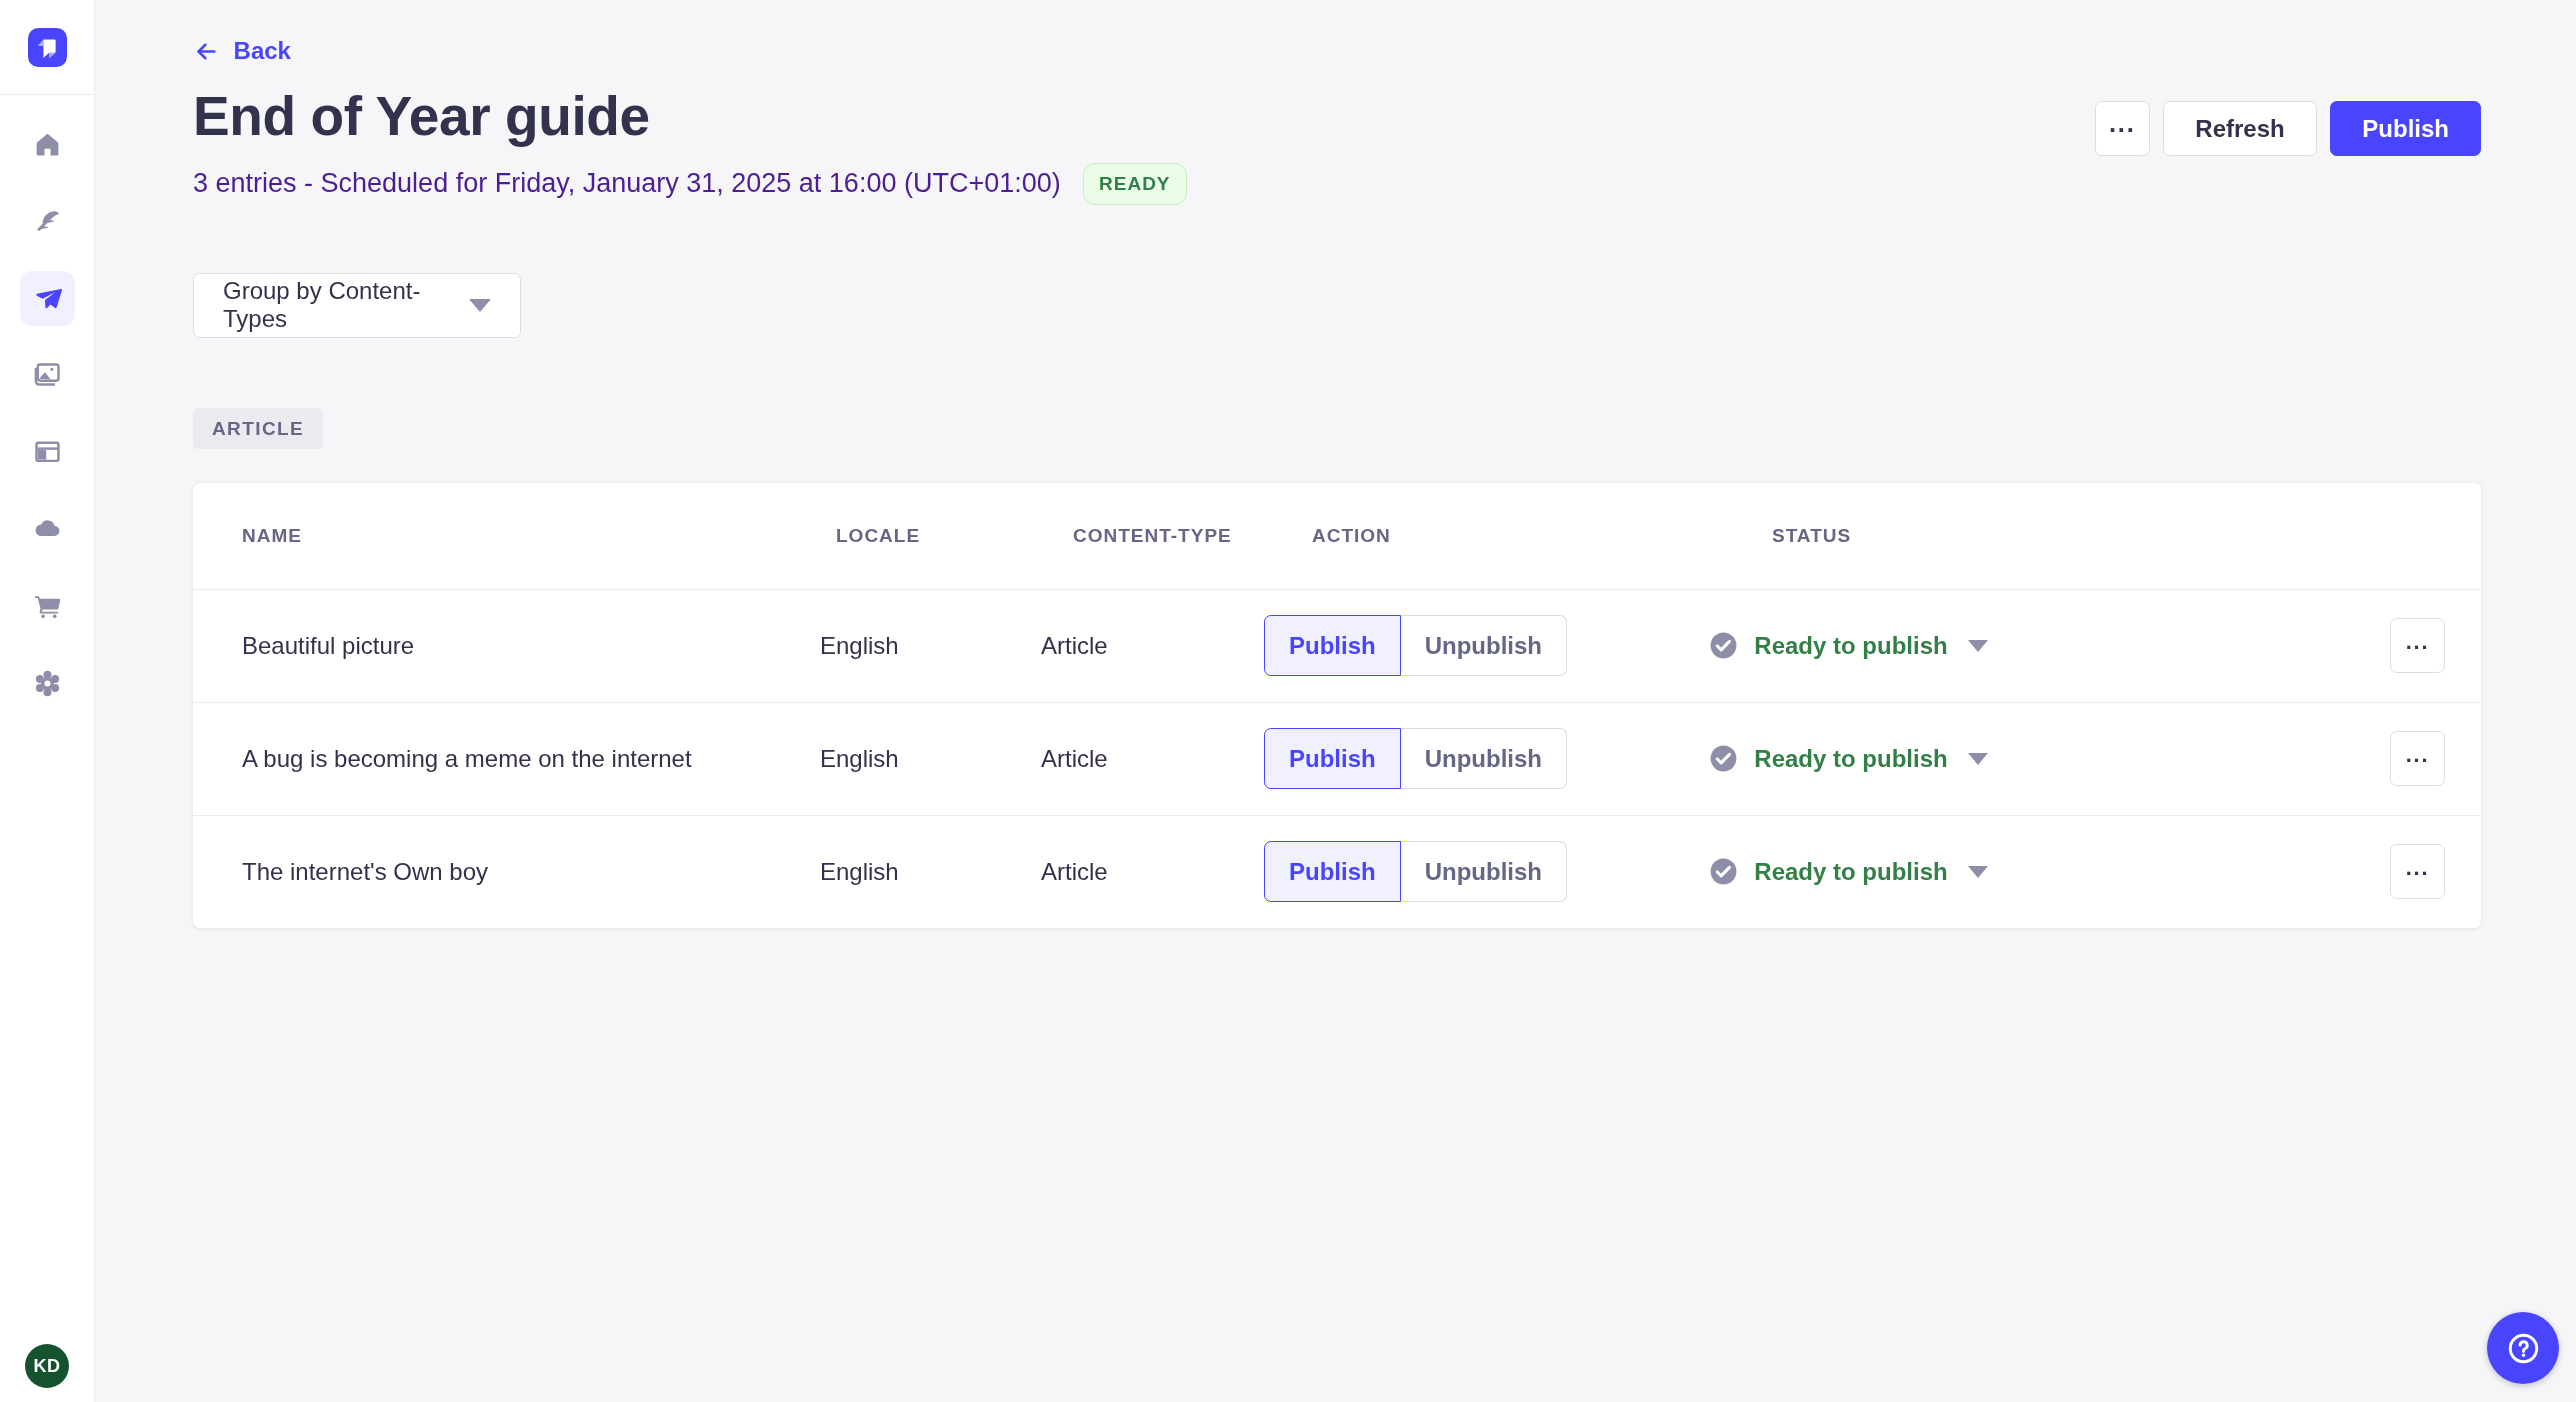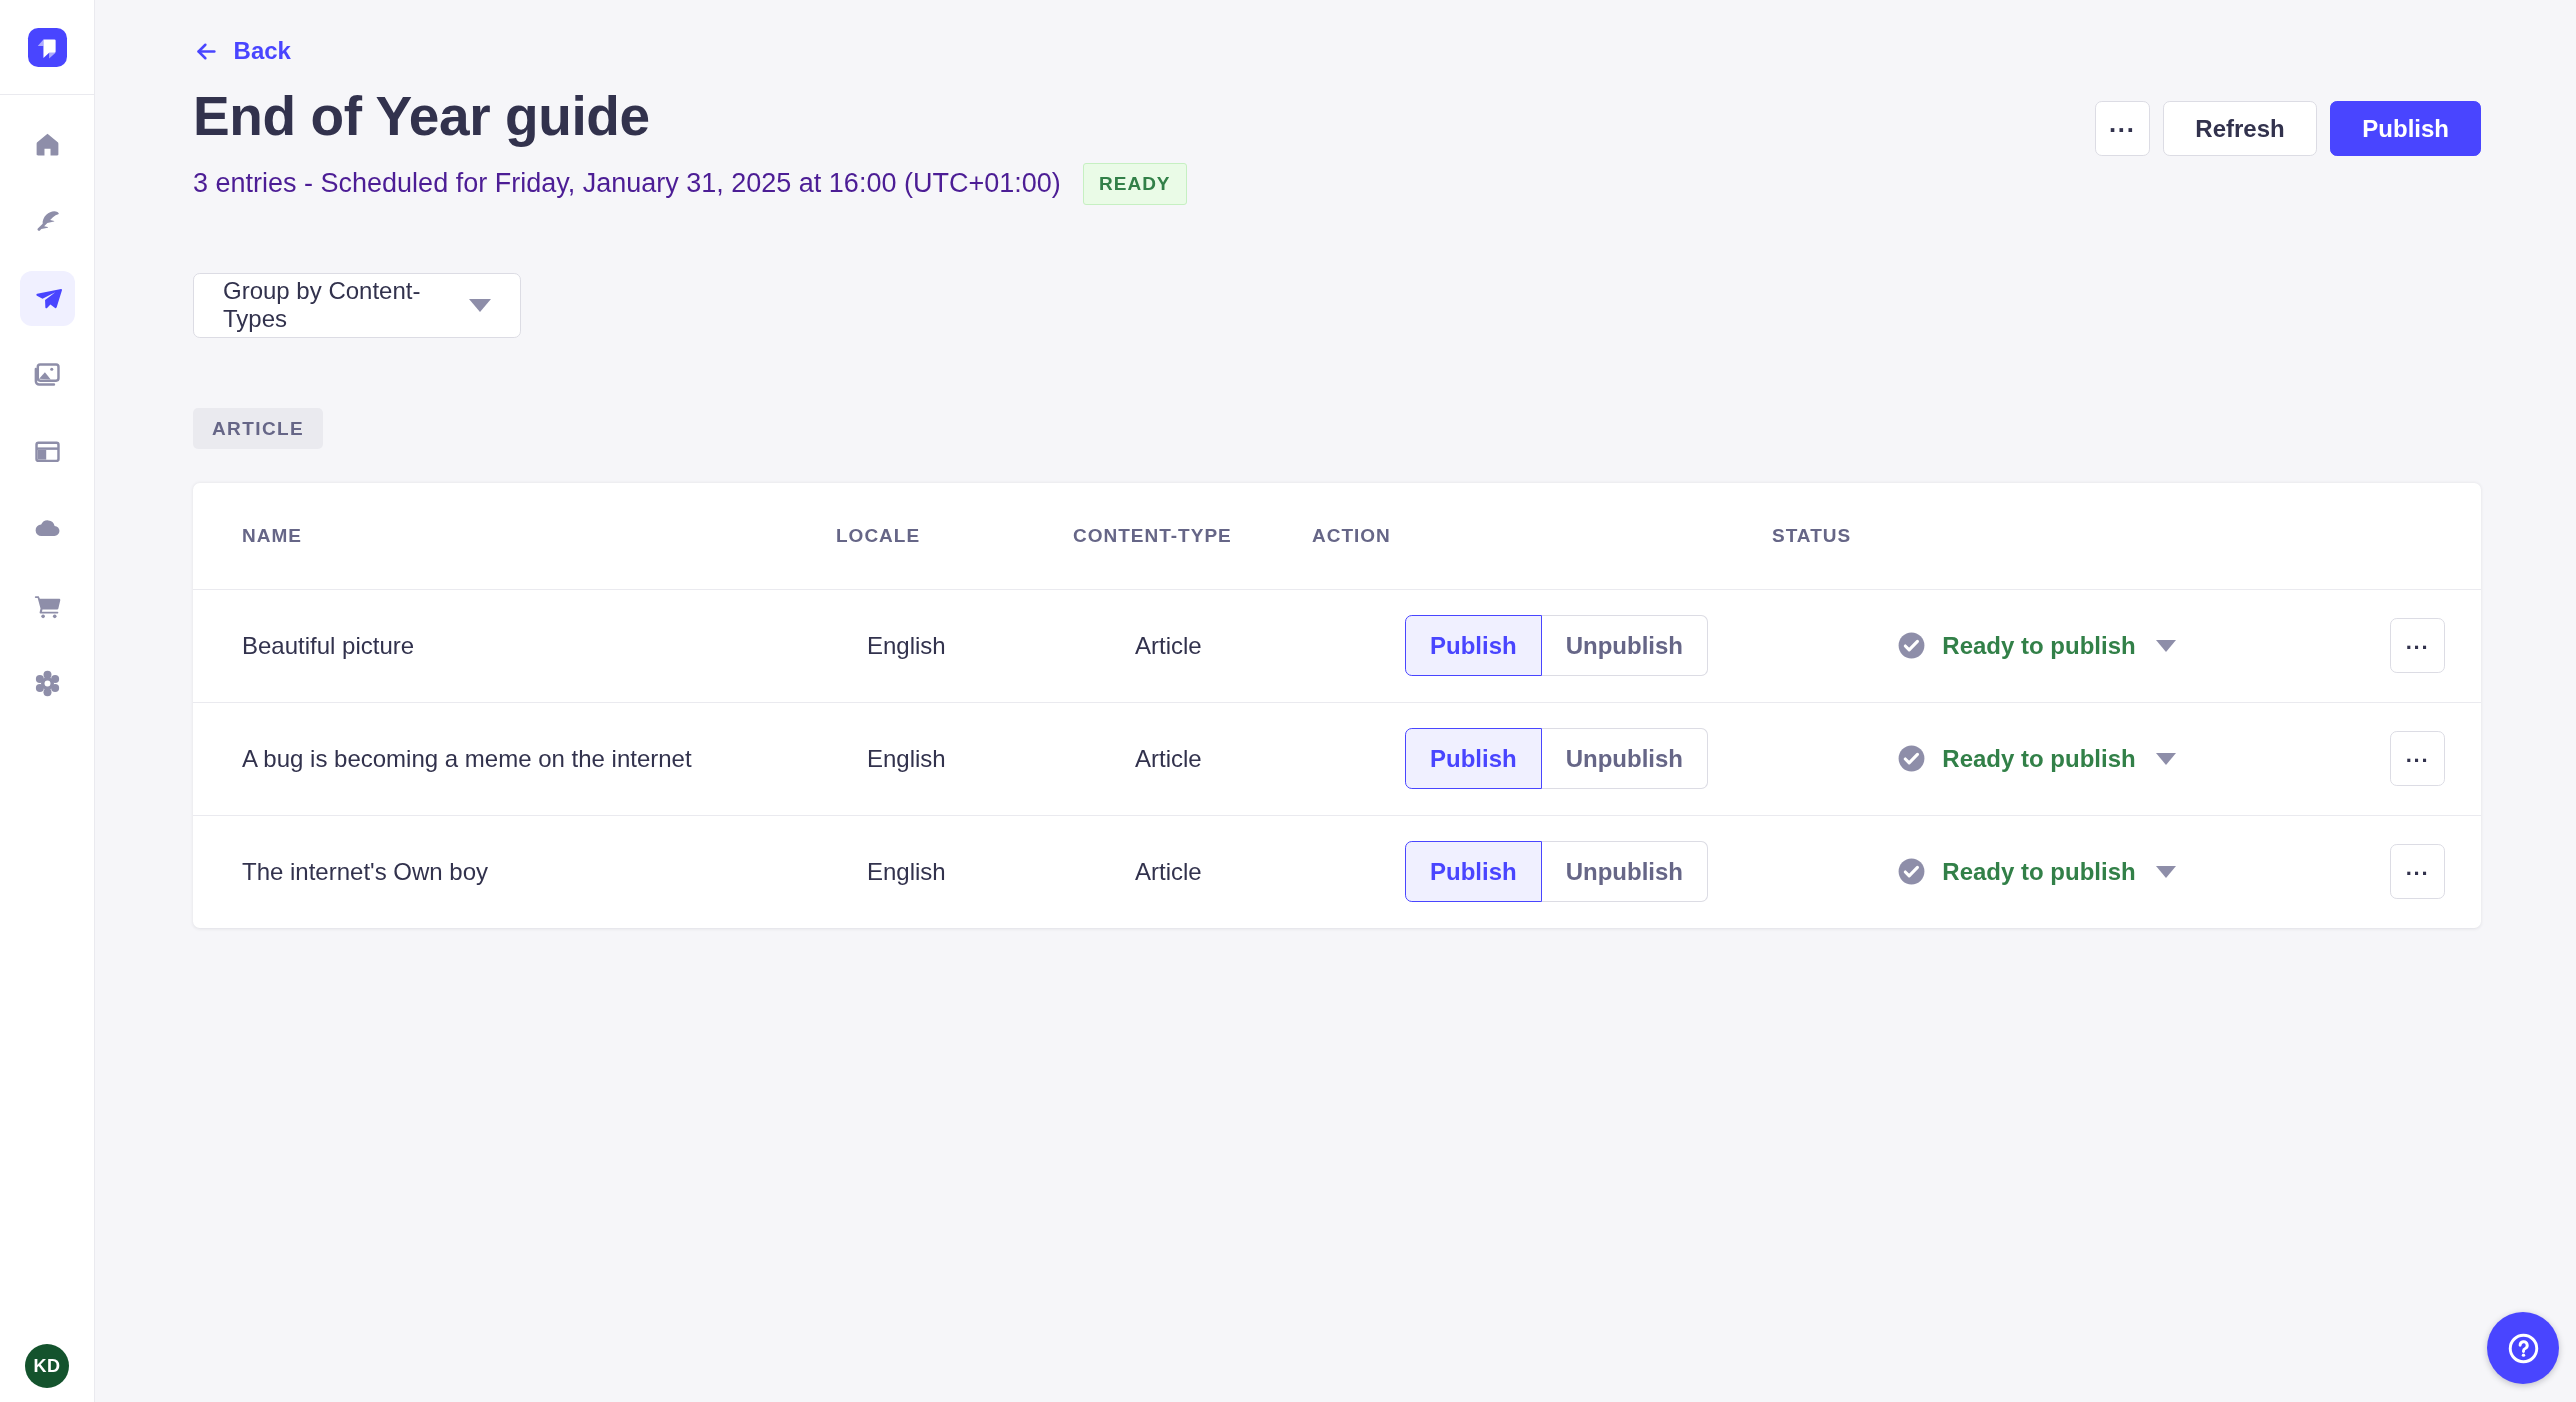--- a/index.html
+++ b/index.html
@@ -46,21 +46,21 @@
   .back-row .back-label { color:#4945ff; font-size:24px; font-weight:600; }
   .back-arrow { color:#4945ff; display:flex; }
 
   .page-title { margin-top:19px; font-size:55px; font-weight:700; color:#32324d; letter-spacing:-0.4px; }
 
   .subtitle-row { margin-top:15.3px; display:flex; align-items:center; gap:22px; }
   .subtitle { font-size:27px; color:#4c1d95; }
   .ready-badge {
     background:#eafbe7; border:0.9px solid #c6f0c2; color:#328048;
     font-size:19px; font-weight:bold; letter-spacing:1px;
-    border-radius:3px; padding:10.2px 15.3px; line-height:1;
+    border-radius:12px; padding:10.2px 15.3px; line-height:1;
   }
 
   .header-actions { position:absolute; top:101px; right:95px; display:flex; gap:13.6px; align-items:center; }
   .btn { font-family:inherit; font-size:24px; border-radius:6.8px; height:55px; cursor:pointer; }
   .btn-more {
     width:55px; background:#ffffff; border:0.9px solid #dcdce4; color:#32324d;
     font-size:25.6px; font-weight:bold; letter-spacing:1.7px; line-height:1;
     display:flex; align-items:center; justify-content:center; padding-bottom:8.5px;
   }
   .btn-secondary {
@@ -97,21 +97,21 @@
     overflow:hidden;
   }
   .t-row {
     display:grid; grid-template-columns:578px 221px 223px 444px 1fr 55px;
     align-items:center; padding:0 36px 0 49px;
   }
   .t-head { height:106px;gap:16px; }
   .t-head > div {
     font-size:19px; font-weight:bold; color:#666687; letter-spacing:1px;
   }
-  .t-body-row { height:113px; border-top:0.9px solid #eaeaef;gap:47px; }
+  .t-body-row { height:113px; border-top:0.9px solid #eaeaef; }
   .cell { font-size:24px; color:#32324d; }
 
   .seg { display:inline-flex; height:61px; width:max-content; }
   .seg-publish {
     background:#f0f0ff; border:1.7px solid #4945ff; color:#4945ff;
     border-radius:6.8px 0 0 6.8px; font-size:24px; font-weight:600;
     padding:0 24px; display:flex; align-items:center; cursor:pointer; font-family:inherit;
   }
   .seg-unpublish {
     background:#ffffff; border:0.9px solid #dcdce4; border-left:none; color:#666687;

